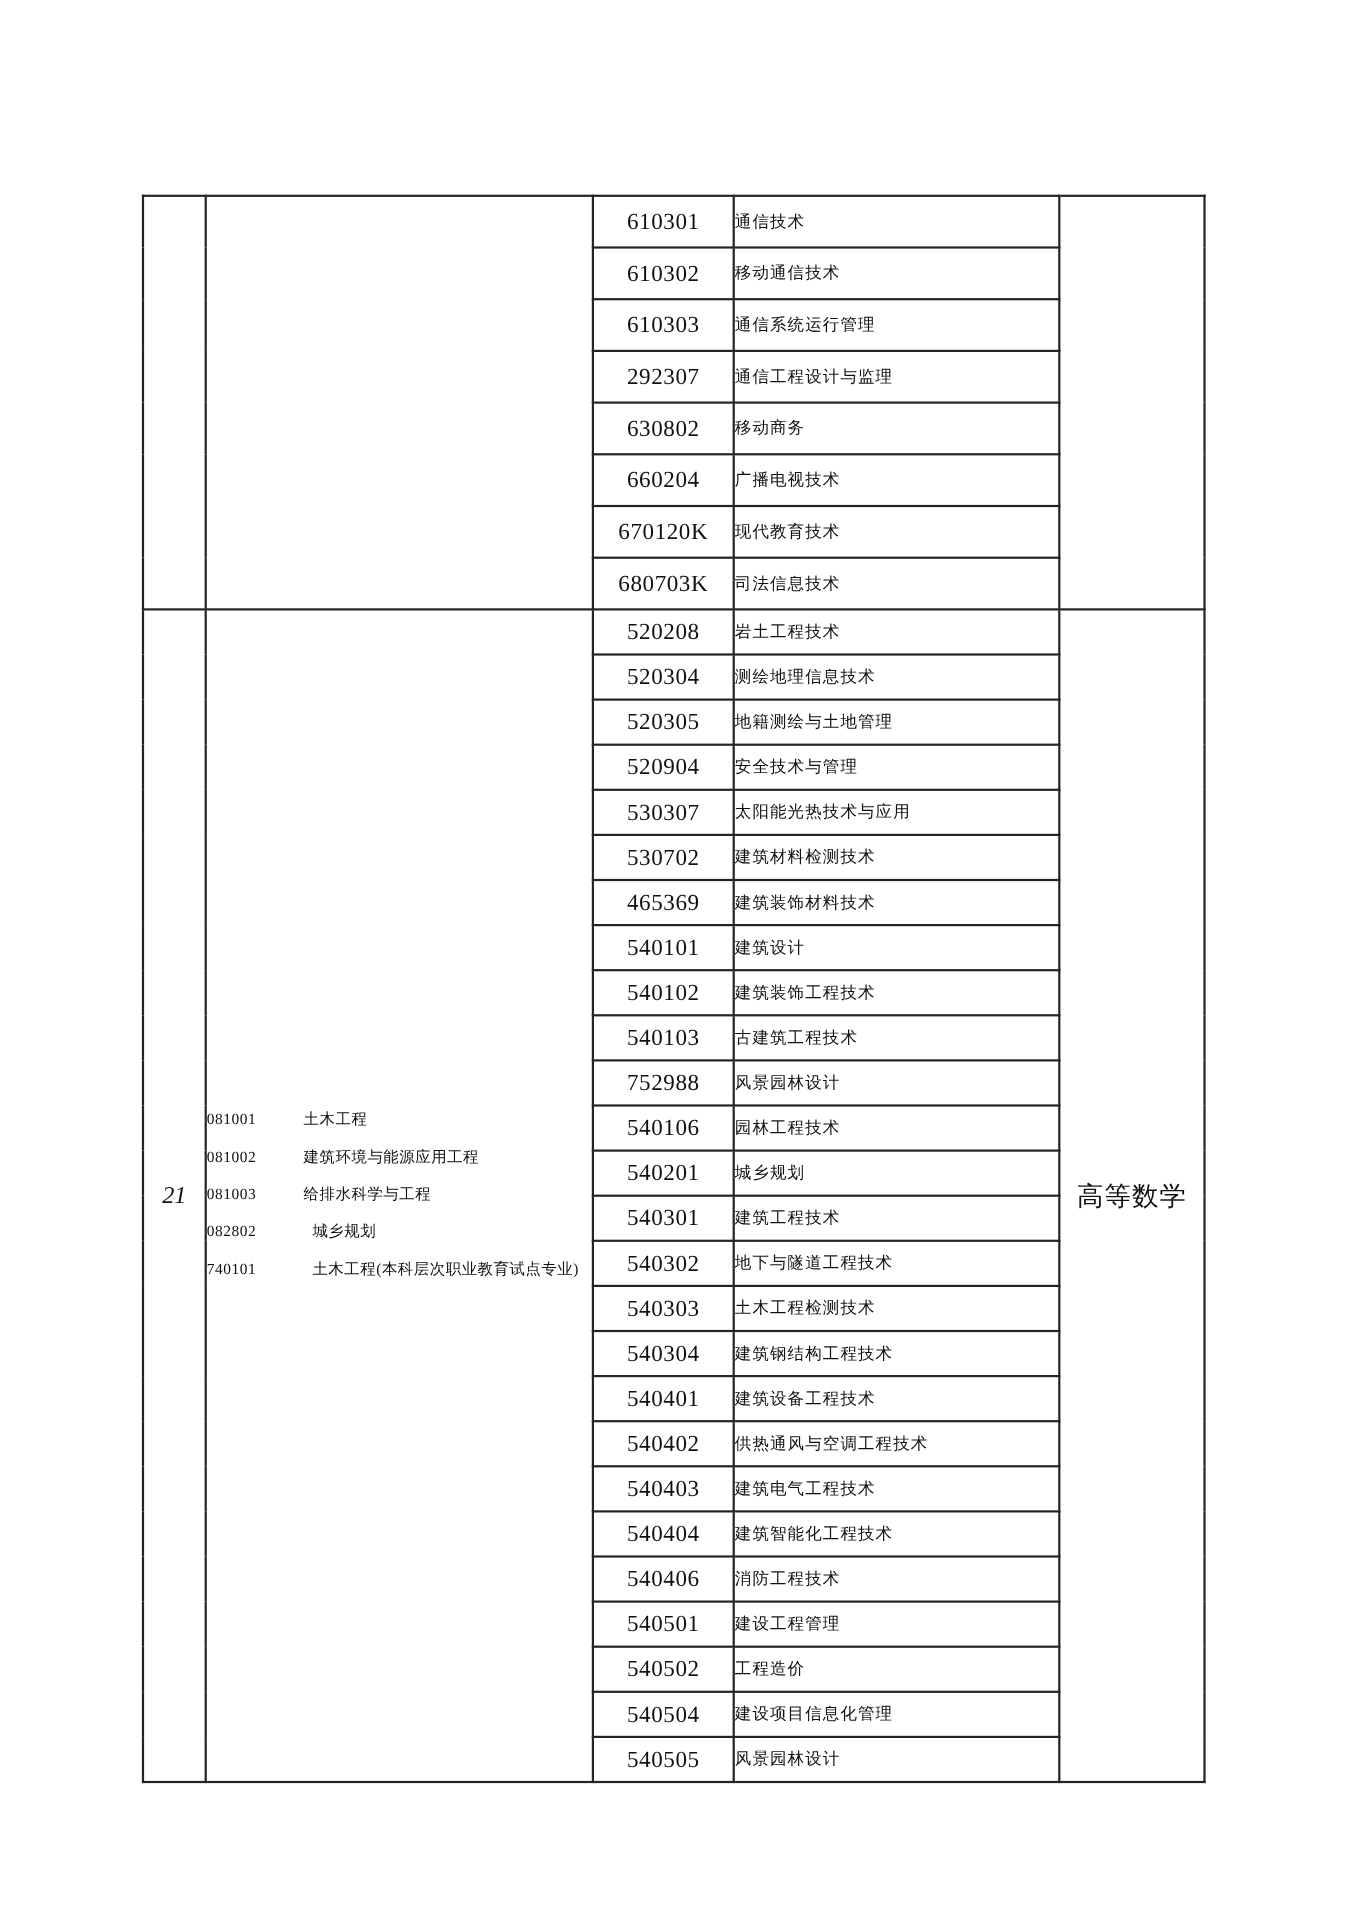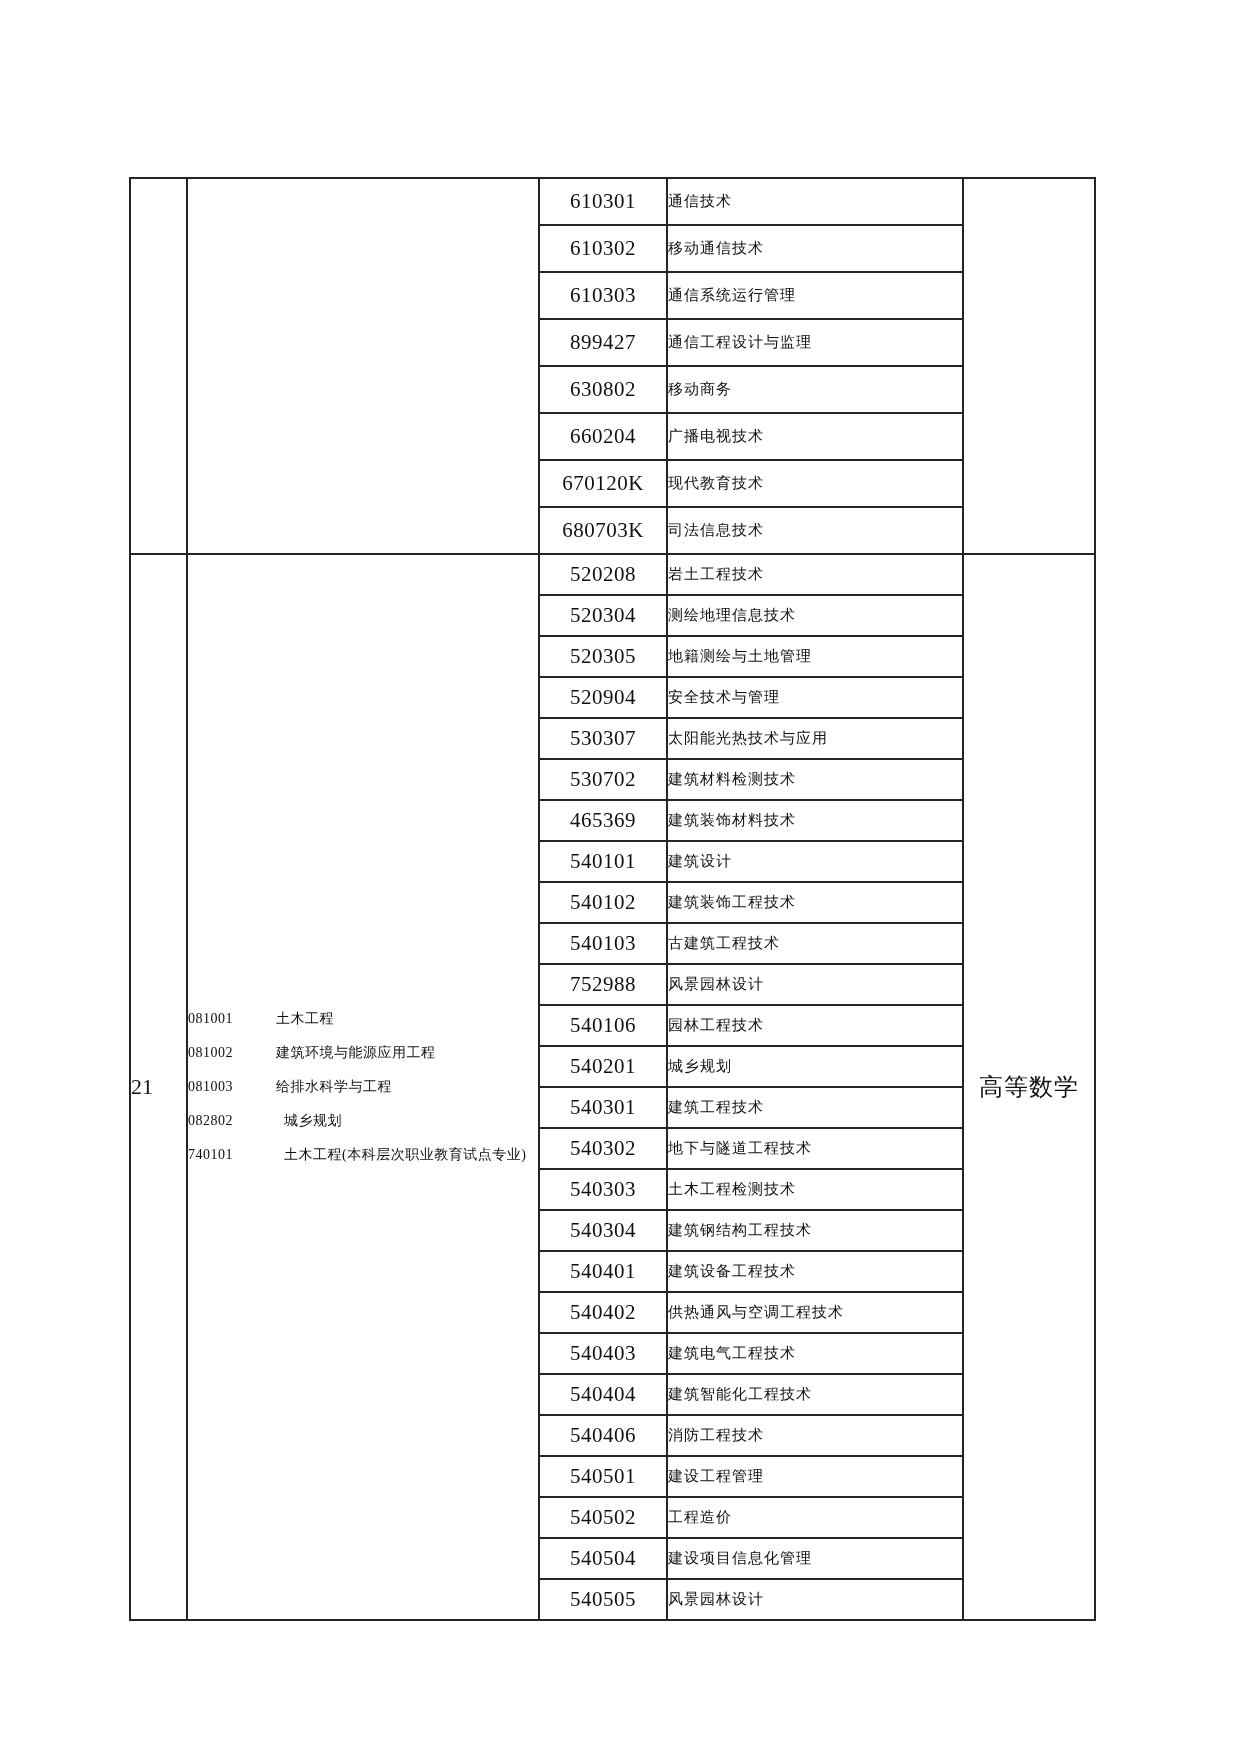--- a/index.html
+++ b/index.html
@@ -19,21 +19,21 @@
     margin-top:36px;
   }
   table.doc td {
     border:2px solid #242424;
     padding:0;
     vertical-align:middle;
     overflow:hidden;
   }
   tr.g0 { height:47px; }
   tr.g1 { height:41px; }
-  td.rowno   { width:55px;  text-align:left; font-size:22px; }
+  td.rowno   { width:55px;  text-align:center; font-size:22px;font-style:italic; }
   td.undergrad { width:350px; padding:2px 2px 2px 5px; }
   td.code    { width:126px; text-align:center; font-size:21px; letter-spacing:0.5px; }
   td.name    { width:294px; text-align:left; padding-left:9px; font-size:15px; letter-spacing:1px; }
   td.subject { width:130px; text-align:center; font-size:24px; letter-spacing:1px; }
   .um-line { display:flex; font-size:14px; line-height:34px; letter-spacing:0.5px; }
   .um-code { flex:0 0 88px; }
   .um-name { flex:1 1 auto; white-space:pre-wrap; word-break:break-all; }
 </style>
 </head>
 <body>
@@ -50,21 +50,21 @@
         </tr>
         <tr class="g0">
           <td class="code">610302</td>
           <td class="name">移动通信技术</td>
         </tr>
         <tr class="g0">
           <td class="code">610303</td>
           <td class="name">通信系统运行管理</td>
         </tr>
         <tr class="g0">
-          <td class="code">899427</td>
+          <td class="code">292307</td>
           <td class="name">通信工程设计与监理</td>
         </tr>
         <tr class="g0">
           <td class="code">630802</td>
           <td class="name">移动商务</td>
         </tr>
         <tr class="g0">
           <td class="code">660204</td>
           <td class="name">广播电视技术</td>
         </tr>

